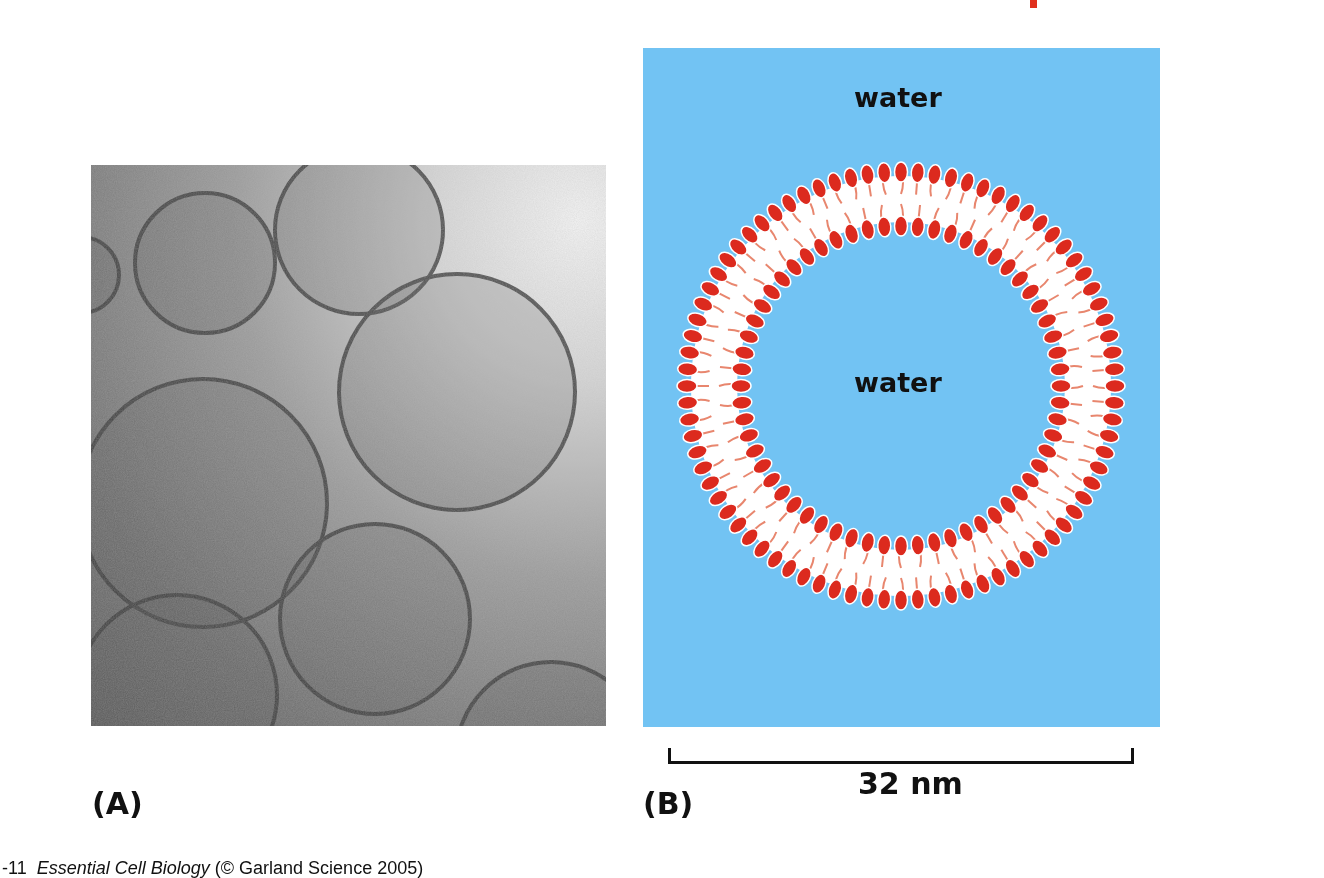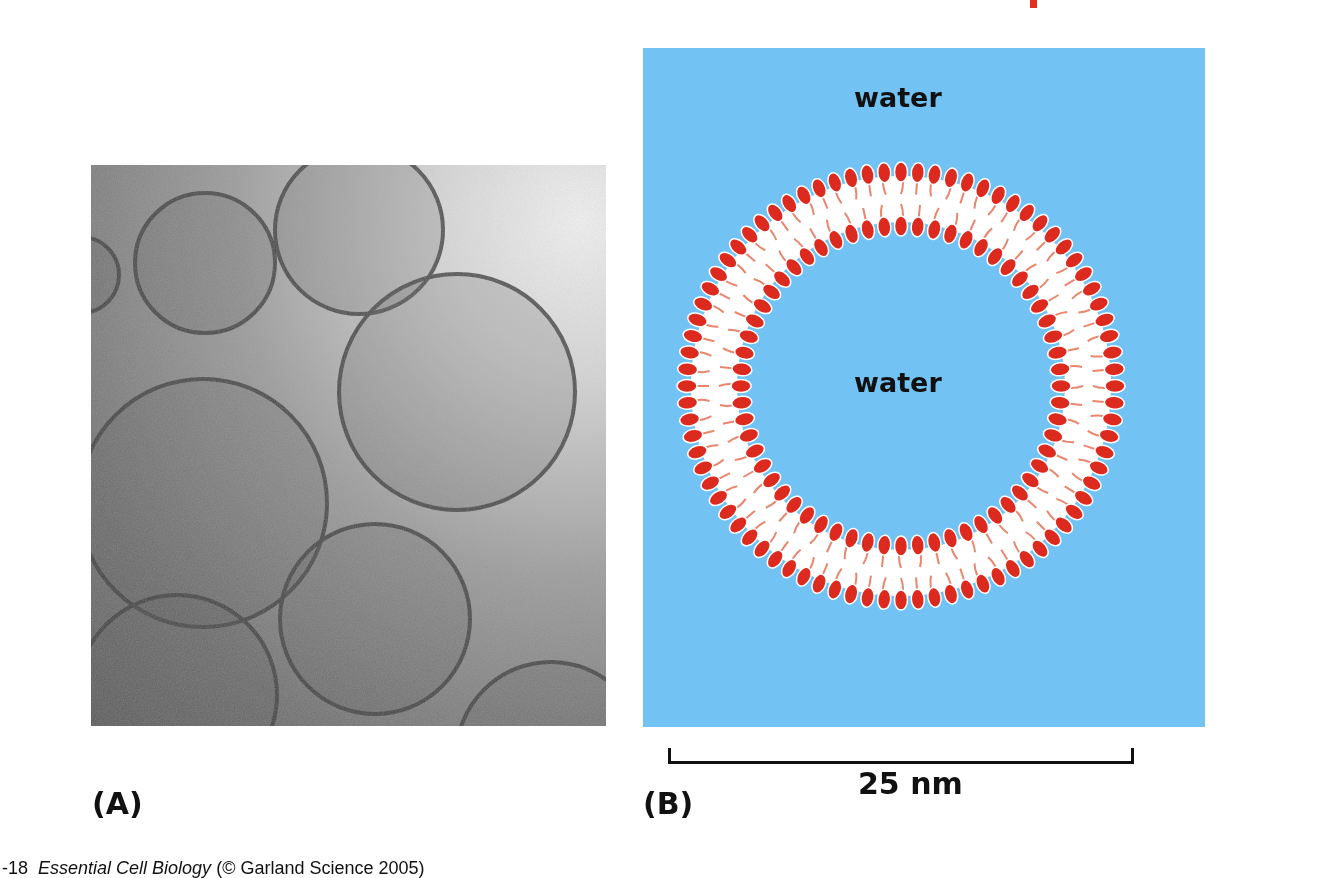--- a/index.html
+++ b/index.html
@@ -1,21 +1,21 @@
 <!DOCTYPE html>
 <html><head>
 <meta charset="utf-8">
 <style>
   html,body{margin:0;padding:0;background:#fff;}
   body{width:1324px;height:878px;position:relative;overflow:hidden;font-family:"DejaVu Sans",sans-serif;}
   .abs{position:absolute;}
   #red-mark{left:1030px;top:0;width:7px;height:8px;background:#e0301e;}
   #panel-a{left:91px;top:165px;width:515px;height:561px;overflow:hidden;
     background:radial-gradient(ellipse at 95% 10%, #f4f4f4 0%, #d6d6d6 22%, #9a9a9a 50%, #6e6e6e 80%, #5a5a5a 100%);}
-  #panel-b{left:643px;top:48px;width:562px;height:679px;background:#72c3f3;}
+  #panel-b{left:643px;top:48px;width:517px;height:679px;background:#72c3f3;}
   .label{font-family:"DejaVu Sans",sans-serif;font-weight:bold;color:#111;}
   #label-a{left:92px;top:786px;font-size:30px;}
   #label-b{left:643px;top:786px;font-size:30px;}
   #scale-bar{left:668px;top:748px;width:466px;height:16px;border-left:3px solid #111;border-right:3px solid #111;border-bottom:3px solid #111;box-sizing:border-box;}
   #scale-label{left:858px;top:766px;font-size:30px;}
   #caption{left:2px;top:858px;font-family:"Liberation Sans",sans-serif;font-size:18px;color:#111;}
   #caption em{font-style:italic;}
   .water{font-family:"DejaVu Sans",sans-serif;font-weight:bold;font-size:27px;color:#111;}
 </style>
 </head>
@@ -327,22 +327,22 @@
       <path d="M414.5036161174089,304.7341294691584 Q425.26323972548073,302.447100870163 436.0228633335526,300.1600722711677" stroke="#e8866e" stroke-width="2" fill="none"></path>
       <ellipse cx="414.5036161174089" cy="304.7341294691584" rx="10" ry="6.5" transform="rotate(348 414.5036161174089 304.7341294691584)" fill="#dc2a1e" stroke="#ffffff" stroke-width="1.5"></ellipse>
       <path d="M417.12350325892373,321.2754458771753 Q427.64513025490413,316.147545199758 439.0029849570258,318.9758196852869" stroke="#e8866e" stroke-width="2" fill="none"></path>
       <ellipse cx="417.12350325892373" cy="321.2754458771753" rx="10" ry="6.5" transform="rotate(353.99999999999994 417.12350325892373 321.2754458771753)" fill="#dc2a1e" stroke="#ffffff" stroke-width="1.5"></ellipse>
     </svg>
   <div class="abs water" style="left:211px;top:34px;">water</div>
   <div class="abs water" style="left:211px;top:319px;">water</div>
 </div>
 
 <div id="scale-bar" class="abs"></div>
-<div id="scale-label" class="abs label">25 nm</div>
+<div id="scale-label" class="abs label">32 nm</div>
 
 <div id="label-a" class="abs label">(A)</div>
 <div id="label-b" class="abs label">(B)</div>
 
 <div id="caption" class="abs">
-  <span>-18</span>&nbsp;
+  <span>-11</span>&nbsp;
   <em>Essential Cell Biology</em>
   <span>(© Garland Science 2005)</span>
 </div>
 
 </body></html>

